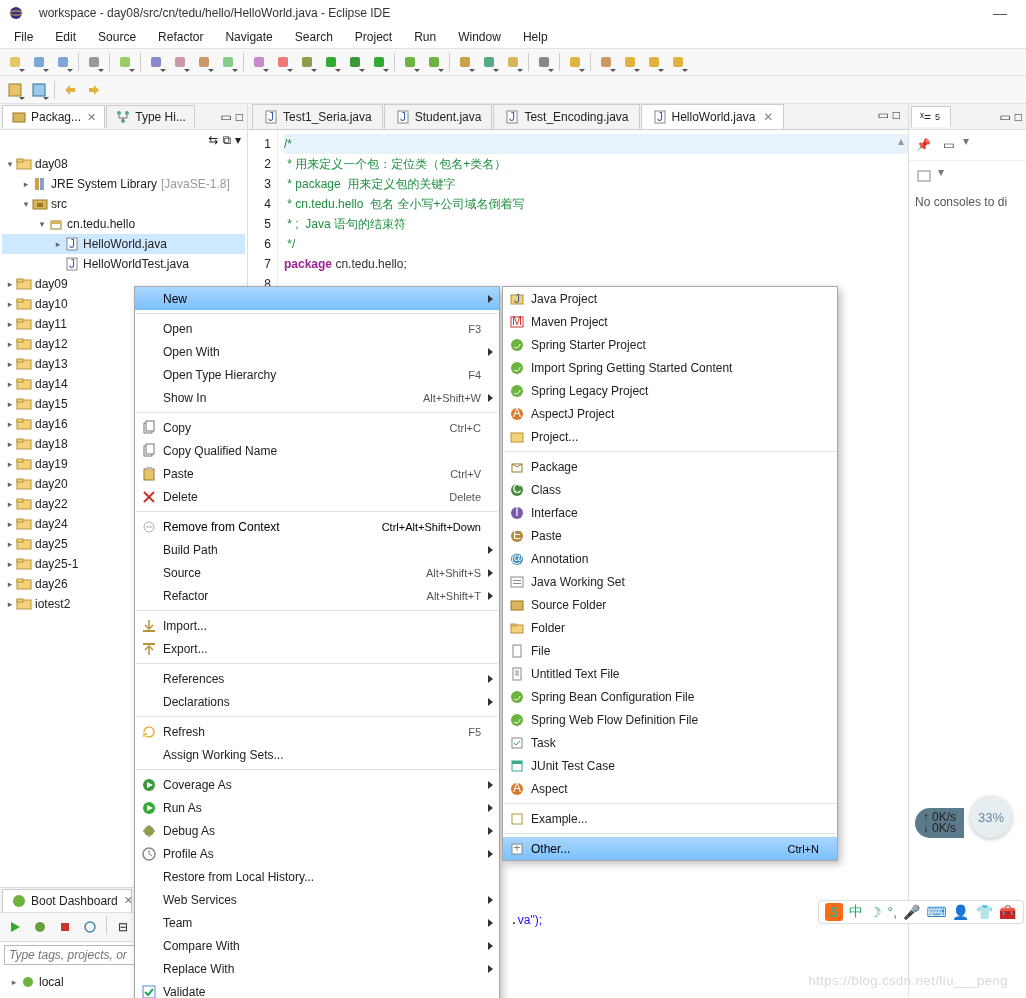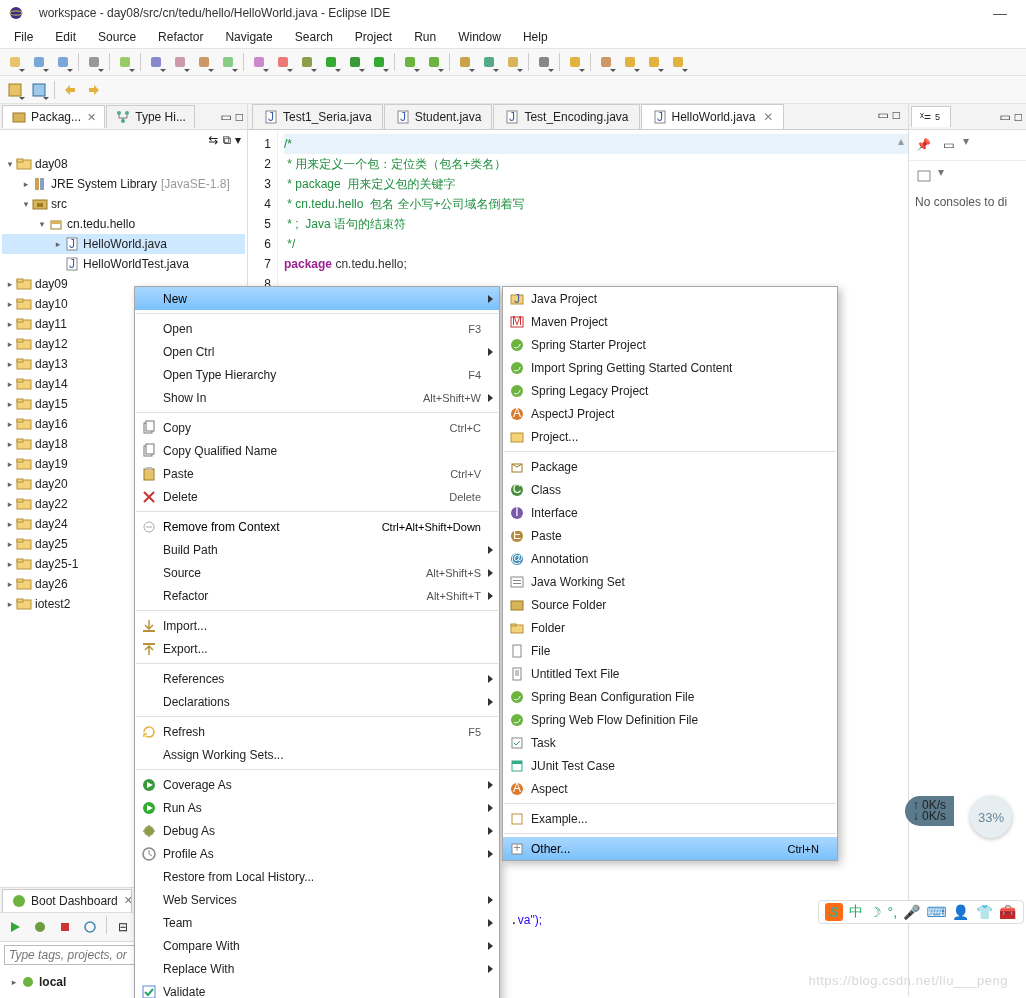--- a/index.html
+++ b/index.html
@@ -58,21 +58,21 @@
 .boot-view .view-tabs{border-top:1px solid #ddd}
 .boot-tb{display:flex;gap:3px;padding:3px 4px;border-bottom:1px solid #ddd;background:#f7f7f7}
 .boot-input{width:100%;border:1px solid #bbb;height:20px;padding:0 4px;color:#a21caf;font-style:italic;margin:3px 4px}
 .boot-tree{padding:4px 6px}
 
 .r-toolbar{display:flex;gap:3px;padding:4px}
 .no-consoles{color:#555;padding:4px 6px;white-space:nowrap}
 
 svg{width:16px;height:16px}
 
-.perf-widget{position:absolute;right:14px;bottom:160px;display:flex;align-items:flex-start;gap:16px}
+.perf-widget{position:absolute;right:14px;bottom:160px;display:flex;align-items:flex-end;gap:6px}
 .perf-left{background:#5b7a8c;color:#fff;font-size:9px;padding:4px 8px;border-radius:16px 0 0 16px;line-height:11px}
 .perf-circle{width:42px;height:42px;border-radius:50%;background:#e6eef2;display:flex;align-items:center;justify-content:center;color:#6b8699;font-size:13px;box-shadow:0 1px 4px rgba(0,0,0,.25)}
 .ime-bar{position:absolute;right:2px;bottom:74px;display:flex;gap:6px;align-items:center;background:#fff;border:1px solid #dcdcdc;border-radius:4px;padding:2px 6px}
 .ime-bar span{font-size:14px;color:#4a8;}
 .ime-s{width:18px;height:18px;background:#ff6a13;border-radius:3px;color:#fff;display:flex;align-items:center;justify-content:center;font-weight:bold;font-style:italic}
 .watermark{position:absolute;right:18px;bottom:10px;color:#d8d8d8;font-size:13px;letter-spacing:.5px}
 </style>
 </head>
 <body>
 
@@ -552,21 +552,21 @@
         <div class="tbtn">⚲</div>
         <div class="tbtn">▾</div>
       </div>
       <input class="boot-input" placeholder="Type tags, projects, or" style="">
       <div class="boot-tree">
         <div class="tree-row">
             <span class="twist">▸</span>
           <span class="ico"><svg viewBox="0 0 16 16">
                 <circle cx="8" cy="8" r="5" fill="#6db33f"></circle>
               </svg></span>
-          <span class="tree-label" style="font-weight:bold">local</span>
+          <span class="tree-label" style="font-weight:normal">local</span>
         </div>
       </div>
     </div>
   </div>
 
   <div class="mid-col">
     <div class="ed-tabs" id="ed-tabs">
       <div class="ed-tab">
           <span class="ico"><svg viewBox="0 0 16 16">
               <rect x="3" y="2" width="10" height="12" fill="#fff" stroke="#888"></rect>
@@ -653,21 +653,21 @@
       <span class="ctx-sub"></span>
     </div>
     <div class="ctx-row sep"></div>
     <div class="ctx-row">
       <span class="ctx-icon"></span>
       <span class="ctx-label">Open</span>
       <span class="ctx-accel">F3</span>
     </div>
     <div class="ctx-row">
       <span class="ctx-icon"></span>
-      <span class="ctx-label">Open Ctrl</span>
+      <span class="ctx-label">Open With</span>
       <span class="ctx-sub"></span>
     </div>
     <div class="ctx-row">
       <span class="ctx-icon"></span>
       <span class="ctx-label">Open Type Hierarchy</span>
       <span class="ctx-accel">F4</span>
     </div>
     <div class="ctx-row">
       <span class="ctx-icon"></span>
       <span class="ctx-label">Show In</span>

